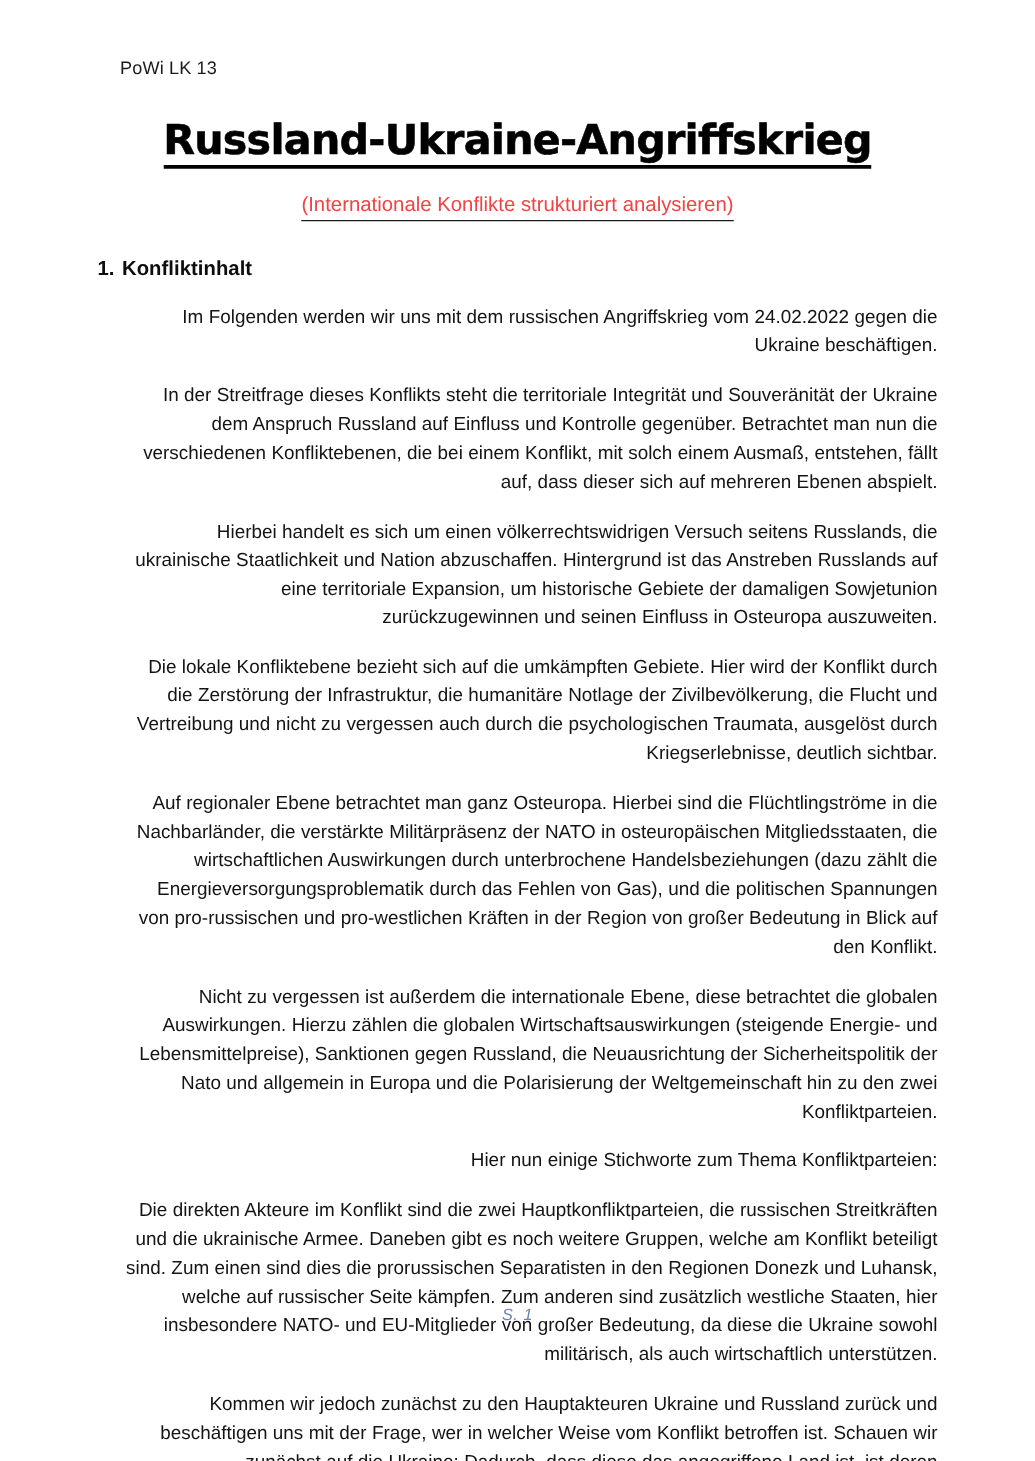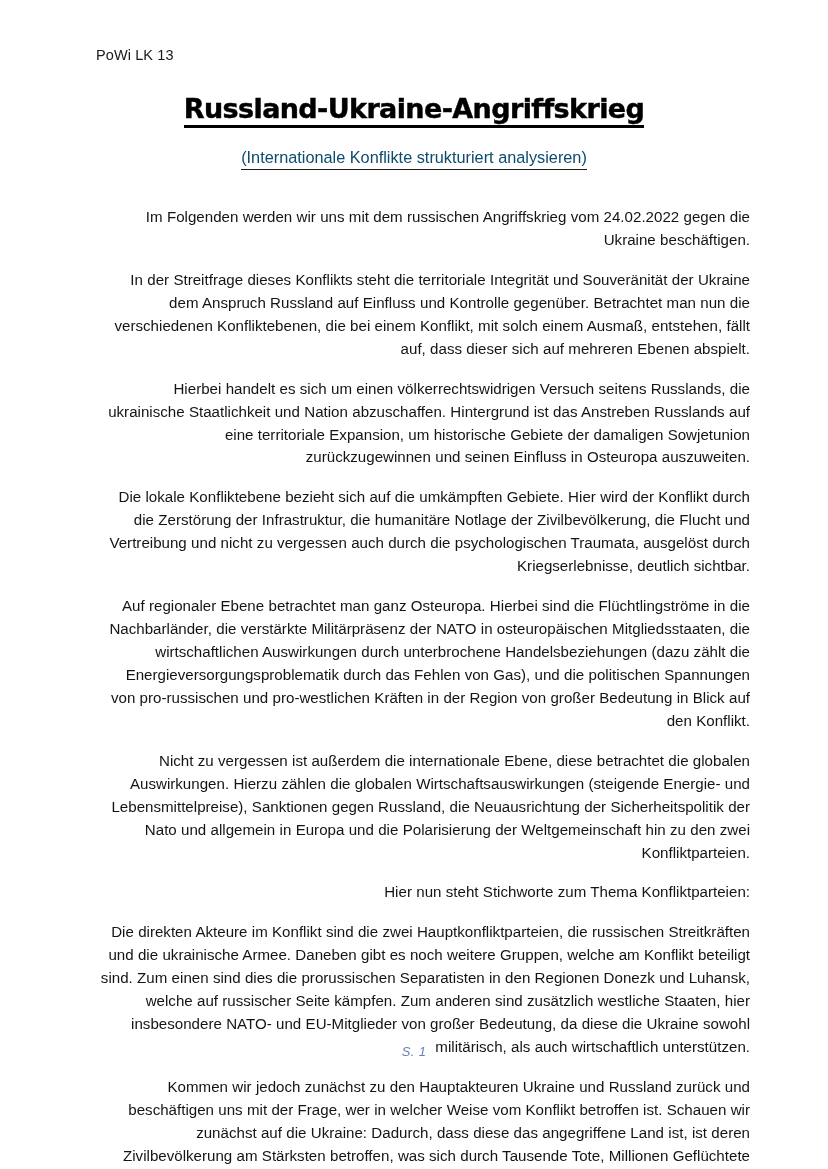--- a/index.html
+++ b/index.html
@@ -43,37 +43,37 @@
     left: 0;
     right: 0;
     top: 94px;
     text-align: center;
   }
 
   .doc-title {
     display: inline-block;
     margin: 0;
     font-family: "DejaVu Sans", sans-serif;
-    font-size: 27px;
+    font-size: 33px;
     font-weight: 900;
     letter-spacing: -0.6px;
     color: #000000;
     line-height: 1.12;
     border-bottom: 3.5px solid #000000;
     padding-bottom: 1px;
     -webkit-text-stroke: 0.45px #000;
   }
 
   .doc-subtitle {
     display: inline-block;
     margin: 0;
     margin-top: 20px;
     font-size: 16.3px;
     font-weight: 400;
-    color: #0c4a6e;
+    color: #ef4444;
     line-height: 1.2;
     border-bottom: 1.3px solid #1a1a1a;
     padding-bottom: 1px;
   }
 
   
   .content {
     position: absolute;
     left: 78px;
     top: 206px;
@@ -125,28 +125,31 @@
 
   <div class="title-block">
     <h1 class="doc-title">Russland-Ukraine-Angriffskrieg</h1>
     <div>
       <h2 class="doc-subtitle">(Internationale Konflikte strukturiert analysieren)</h2>
     </div>
   </div>
 
   <div class="content">
 
+    <h3 class="section-heading">
+      <span class="num">1.</span><span>Konfliktinhalt</span>
+    </h3>
 
     <p class="body-text">Im Folgenden werden wir uns mit dem russischen Angriffskrieg vom 24.02.2022 gegen die Ukraine beschäftigen.</p>
     <p class="body-text">In der Streitfrage dieses Konflikts steht die territoriale Integrität und Souveränität der Ukraine dem Anspruch Russland auf Einfluss und Kontrolle gegenüber. Betrachtet man nun die verschiedenen Konfliktebenen, die bei einem Konflikt, mit solch einem Ausmaß, entstehen, fällt auf, dass dieser sich auf mehreren Ebenen abspielt.</p>
     <p class="body-text">Hierbei handelt es sich um einen völkerrechtswidrigen Versuch seitens Russlands, die ukrainische Staatlichkeit und Nation abzuschaffen. Hintergrund ist das Anstreben Russlands auf eine territoriale Expansion, um historische Gebiete der damaligen Sowjetunion zurückzugewinnen und seinen Einfluss in Osteuropa auszuweiten.</p>
     <p class="body-text">Die lokale Konfliktebene bezieht sich auf die umkämpften Gebiete. Hier wird der Konflikt durch die Zerstörung der Infrastruktur, die humanitäre Notlage der Zivilbevölkerung, die Flucht und Vertreibung und nicht zu vergessen auch durch die psychologischen Traumata, ausgelöst durch Kriegserlebnisse, deutlich sichtbar.</p>
     <p class="body-text">Auf regionaler Ebene betrachtet man ganz Osteuropa. Hierbei sind die Flüchtlingströme in die Nachbarländer, die verstärkte Militärpräsenz der NATO in osteuropäischen Mitgliedsstaaten, die wirtschaftlichen Auswirkungen durch unterbrochene Handelsbeziehungen (dazu zählt die Energieversorgungsproblematik durch das Fehlen von Gas), und die politischen Spannungen von pro-russischen und pro-westlichen Kräften in der Region von großer Bedeutung in Blick auf den Konflikt.</p>
     <p class="body-text">Nicht zu vergessen ist außerdem die internationale Ebene, diese betrachtet die globalen Auswirkungen. Hierzu zählen die globalen Wirtschaftsauswirkungen (steigende Energie- und Lebensmittelpreise), Sanktionen gegen Russland, die Neuausrichtung der Sicherheitspolitik der Nato und allgemein in Europa und die Polarisierung der Weltgemeinschaft hin zu den zwei Konfliktparteien.</p>
-    <p class="body-text">Hier nun steht Stichworte zum Thema Konfliktparteien:</p>
+    <p class="body-text">Hier nun einige Stichworte zum Thema Konfliktparteien:</p>
     <p class="body-text">Die direkten Akteure im Konflikt sind die zwei Hauptkonfliktparteien, die russischen Streitkräften und die ukrainische Armee. Daneben gibt es noch weitere Gruppen, welche am Konflikt beteiligt sind. Zum einen sind dies die prorussischen Separatisten in den Regionen Donezk und Luhansk, welche auf russischer Seite kämpfen. Zum anderen sind zusätzlich westliche Staaten, hier insbesondere NATO- und EU-Mitglieder von großer Bedeutung, da diese die Ukraine sowohl militärisch, als auch wirtschaftlich unterstützen.</p>
     <p class="body-text">Kommen wir jedoch zunächst zu den Hauptakteuren Ukraine und Russland zurück und beschäftigen uns mit der Frage, wer in welcher Weise vom Konflikt betroffen ist. Schauen wir zunächst auf die Ukraine: Dadurch, dass diese das angegriffene Land ist, ist deren Zivilbevölkerung am Stärksten betroffen, was sich durch Tausende Tote, Millionen Geflüchtete und eine massive Zerstörung der zivilen Infrastruktur zeigt.</p>
 
   </div>
 
   <div class="doc-footer">S. 1</div>
 
 </div>
 
 </body></html>

